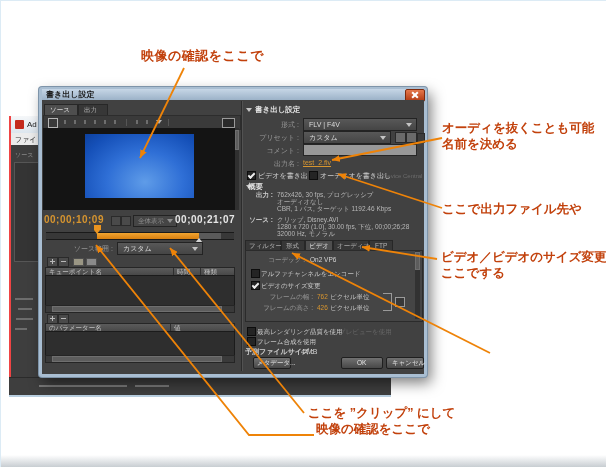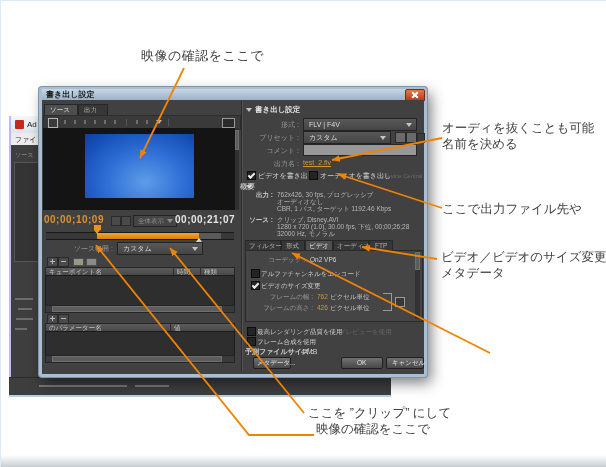--- a/index.html
+++ b/index.html
@@ -20,40 +20,40 @@
   .chk.on::after{content:"";position:absolute;left:0px;top:1px;width:5px;height:2px;border-left:2px solid #ededed;border-bottom:2px solid #ededed;transform:rotate(-45deg)}
   .btn{position:absolute;background:linear-gradient(#717171,#484848);border:1px solid #1f1f1f;border-radius:2px;color:#e4e4e4;text-align:center;font-size:7.5px}
   .th{position:absolute;background:linear-gradient(#5b5b5b,#464646);border:1px solid #262626;color:#c9c9c9}
   .tb{position:absolute;background:#2e2e2e;border:1px solid #1b1b1b}
   .hs{position:absolute;background:#3a3a3a;border:1px solid #252525}
   .thumb{position:absolute;background:#5d5d5d;border:1px solid #6f6f6f}
   .sq{position:absolute;width:9px;height:8px;background:#4a4a4a;border:1px solid #2a2a2a}
   .plus::before{content:"";position:absolute;left:2px;top:3px;width:5px;height:1px;background:#b9b9b9}
   .plus::after{content:"";position:absolute;left:4px;top:1px;width:1px;height:5px;background:#b9b9b9}
   .minus::before{content:"";position:absolute;left:2px;top:3px;width:5px;height:1px;background:#b9b9b9}
-  .note{position:absolute;font-weight:normal;color:#404040;font-size:12.5px;line-height:16px;white-space:nowrap;z-index:40}
+  .note{position:absolute;font-weight:bold;color:#c2410c;font-size:12.5px;line-height:16px;white-space:nowrap;z-index:40}
   .bar{position:absolute;height:2px;background:#6d6d6d}
   .ph{position:absolute;width:7px;height:5px;background:#ea9420;z-index:3}
   .ph::after{content:"";position:absolute;top:5px;left:0;border-left:3.5px solid transparent;border-right:3.5px solid transparent;border-top:4px solid #ea9420}
   .hup{position:absolute;width:0;height:0;border-left:4px solid transparent;border-right:4px solid transparent;border-bottom:5px solid #d6d6d6}
   .fold{position:absolute;width:9px;height:6px;background:#9a9684;border:1px solid #4e4e4e;border-radius:1px}
   .mark{position:absolute;width:2px;height:4px;background:#6d6d6d;top:4px}
   #dialog{position:absolute;left:38px;top:86px;width:388px;height:290px;background:#a9bed2;border-radius:3px;box-shadow:0 0 0 1px #7e94a9,4px 6px 14px rgba(0,0,0,.5);z-index:20}
   #dcontent{position:absolute;left:3px;top:13px;right:3px;bottom:3px;background:#414141}
   #titlebar{position:absolute;left:3px;top:2px;width:382px;height:11px;background:linear-gradient(#c6d6e6,#9cb2c8);border-bottom:1px solid #7e95ad}
   svg.arrows{position:absolute;left:0;top:0;z-index:30;pointer-events:none}
   .tab{position:absolute;border:1px solid #272727;text-align:center;color:#b2b2b2;background:#373737}
   .tab.on{background:#4e4e4e;color:#e2e2e2}
 </style>
 </head>
 <body>
 
 <div id="page">
 
-  <div class="abs" style="left:8px;top:115px;width:30px;height:278px;background:#3e3e3e;border-left:2px solid #c4b5fd;overflow:hidden;z-index:10">
+  <div class="abs" style="left:8px;top:115px;width:30px;height:278px;background:#3e3e3e;border-left:2px solid #ef4444;overflow:hidden;z-index:10">
     <div class="abs" style="left:0;top:0;width:30px;height:17px;background:linear-gradient(#f5f7f9,#dde6ee)">
       <div class="abs" style="left:4px;top:4px;width:9px;height:9px;background:#c42a1c;border-radius:1px"></div>
       <span class="t f8" style="left:16px;top:4px;color:#222">Ad</span>
     </div>
     <div class="abs" style="left:0;top:17px;width:30px;height:12px;background:#ececec">
       <span class="t f7" style="left:4px;top:2px;color:#333">ファイ</span>
     </div>
     <span class="t f6 dim" style="left:4px;top:36px">ソース</span>
     <div class="abs" style="left:3px;top:46px;width:24px;height:98px;background:#343434;border:1px solid #565656"></div>
     <div class="bar" style="left:4px;top:182px;width:18px"></div>
@@ -186,21 +186,21 @@
     <span class="t f7 dim" style="left:206px;top:72px;width:54px;text-align:right">出力名 :</span>
     <span class="t f7 org" style="left:264px;top:71px;text-decoration:underline">test_2.flv</span>
 
     <span class="chk on" style="left:208px;top:84px"></span>
     <span class="t f7" style="left:219px;top:84px;color:#d2d2d2">ビデオを書き出し</span>
     <span class="chk" style="left:270px;top:84px"></span>
     <span class="t f7" style="left:281px;top:84px;color:#d2d2d2">オーディオを書き出し</span>
     <span class="t f6" style="left:344px;top:86px;color:#6b6b6b">Device Central</span>
 
     <span class="tri" style="left:207px;top:98px"></span>
-    <span class="t f75" style="left:201px;top:95px;font-weight:normal;color:#e2e2e2">概要</span>
+    <span class="t f75" style="left:209px;top:95px;font-weight:bold;color:#e2e2e2">概要</span>
 
     <span class="t f65" style="left:210px;top:104px;width:24px;text-align:right;font-weight:bold;color:#cdcdcd">出力 :</span>
     <span class="t f65 mid" style="left:238px;top:104px">762x426, 30 fps, プログレッシブ</span>
     <span class="t f65 mid" style="left:238px;top:111px">オーディオなし</span>
     <span class="t f65 mid" style="left:238px;top:118px">CBR, 1 パス, ターゲット 1192.46 Kbps</span>
     <span class="t f65" style="left:206px;top:129px;width:28px;text-align:right;font-weight:bold;color:#cdcdcd">ソース :</span>
     <span class="t f65 mid" style="left:238px;top:129px">クリップ, Disney.AVI</span>
     <span class="t f65 mid" style="left:238px;top:136px">1280 x 720 (1.0), 30.00 fps, 下位, 00;00;26;28</span>
     <span class="t f65 mid" style="left:238px;top:143px">32000 Hz, モノラル</span>
 
@@ -276,21 +276,21 @@
   </svg>
 
   <div class="note" style="left:140px;top:47px;font-size:13px;letter-spacing:.5px">映像の確認をここで</div>
   <div class="note" style="left:441px;top:119px">
     <div>オーディを抜くことも可能</div>
     <div>名前を決める</div>
   </div>
   <div class="note" style="left:441px;top:200px">ここで出力ファイル先や</div>
   <div class="note" style="left:440px;top:248px">
     <div>ビデオ／ビデオのサイズ変更</div>
-    <div>メタデータ</div>
+    <div>ここでする</div>
   </div>
   <div class="note" style="left:307px;top:404px">
     <div>ここを ”クリップ” にして</div>
     <div style="margin-left:8px">映像の確認をここで</div>
   </div>
 
   <div class="abs" style="left:0;bottom:0;width:606px;height:13px;background:linear-gradient(rgba(198,204,209,0),#c3c9ce);z-index:5"></div>
 </div>
 
 </body></html>

